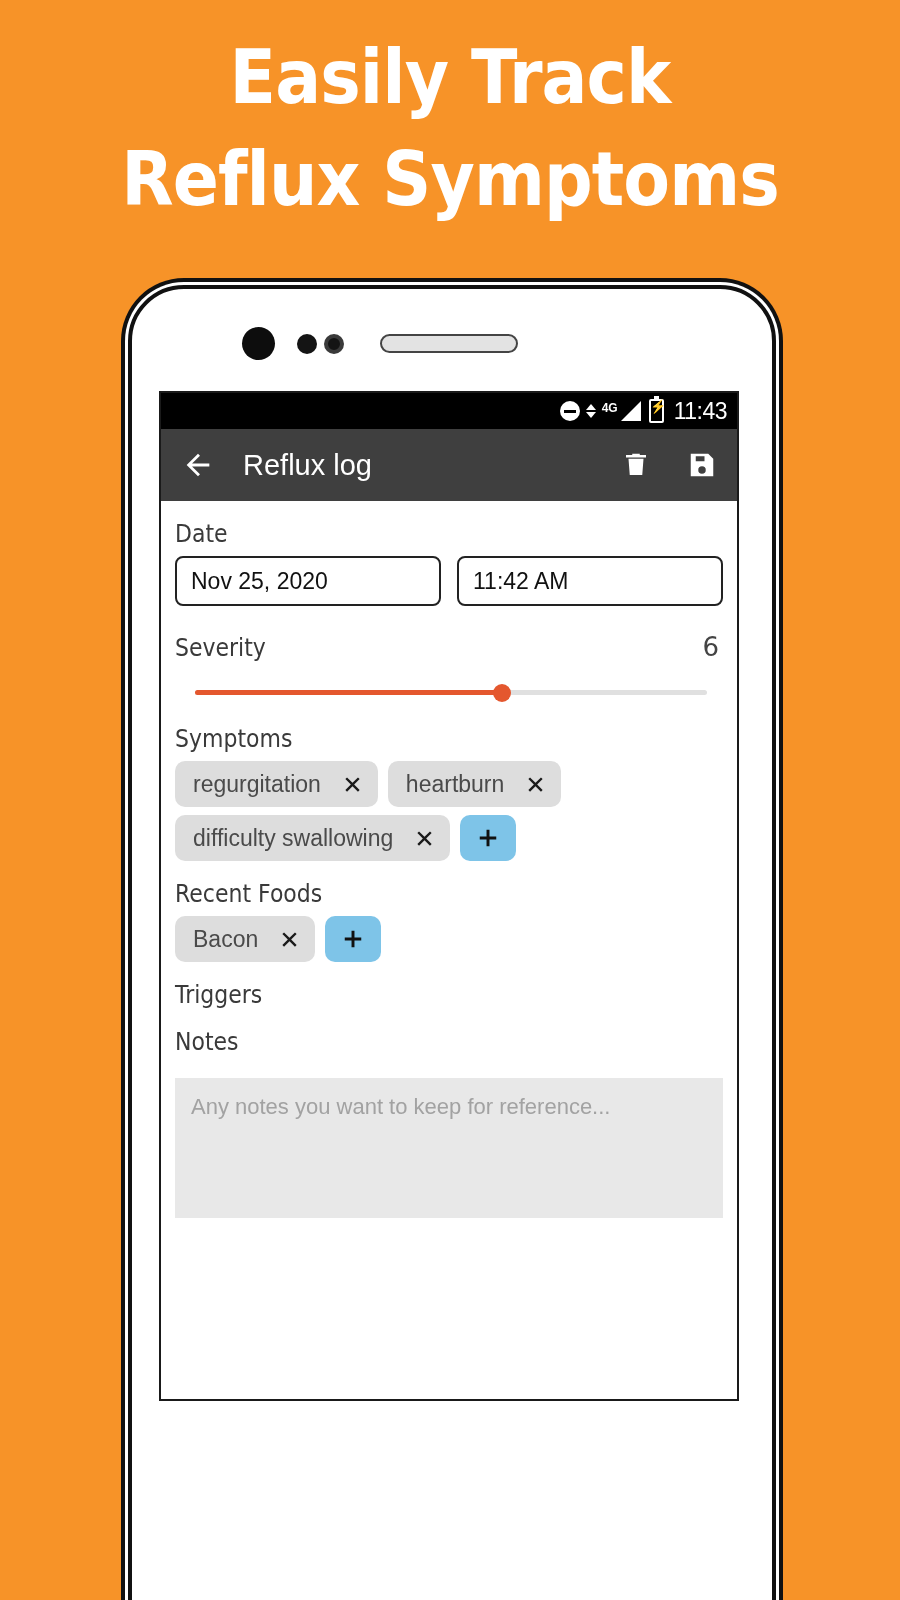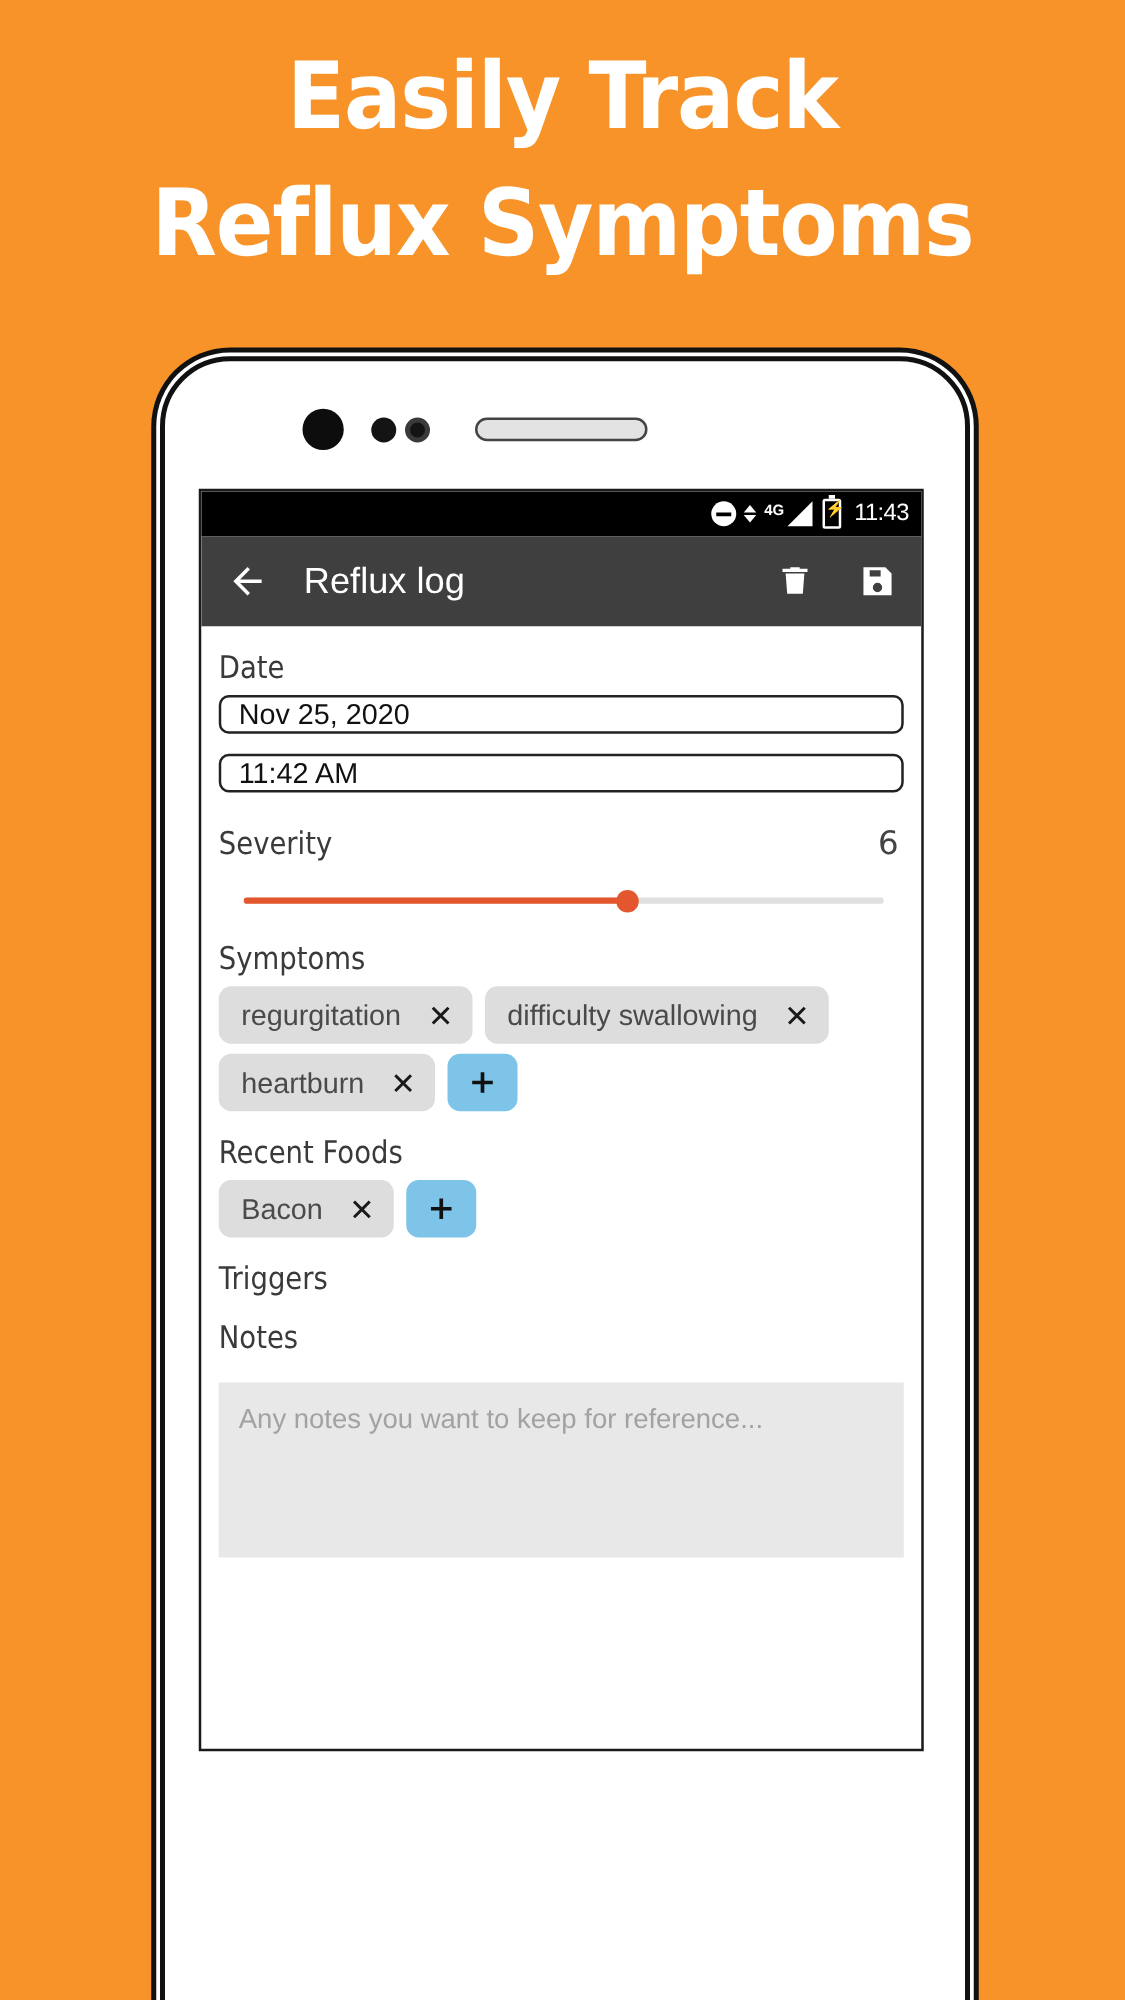--- a/index.html
+++ b/index.html
@@ -126,21 +126,21 @@
     content: ""; position: absolute;
     top: -5px; left: 3px; width: 5px; height: 3px;
     background: #ffffff;
   }
   .sb-batt::after {
     content: "\26A1"; position: absolute;
     left: 0; top: -2px; width: 100%;
     text-align: center; color: #ffffff; font-size: 13px;
   }
   .sb-time {
-    color: #ffffff; font-size: 19px;
+    color: #ffffff; font-size: 23px;
     margin-left: 4px; letter-spacing: -0.5px;
   }
 
   
   .toolbar {
     height: 72px; background: #3f3f3f;
     display: flex; align-items: center;
     padding: 12px 20px;
   }
   .tb-back { width: 34px; height: 34px; flex: 0 0 auto; }
@@ -152,21 +152,21 @@
   .tb-icon { width: 30px; height: 30px; margin-left: 36px; flex: 0 0 auto; }
 
   
   .content { padding: 0 14px; }
   .section-label {
     font-family: "DejaVu Sans", sans-serif;
     font-size: 25px; color: #3a3a3a;
     margin-top: 18px; margin-bottom: 8px;
     transform: scaleX(0.88); transform-origin: left center;
   }
-  .row-dt { display: flex; gap: 16px; flex-direction: column; }
+  .row-dt { display: flex; gap: 16px; }
   .field {
     flex: 1 1 0;
     border: 2px solid #222222;
     border-radius: 8px;
     height: 50px;
     display: flex; align-items: center;
     padding: 0 14px;
     font-size: 23px; color: #111111;
   }
 
@@ -297,27 +297,27 @@
 
       <div class="section-label">Symptoms</div>
       <div class="chips">
         <div class="chip">
           <span>regurgitation</span>
           <svg class="x" viewBox="0 0 24 24">
             <path d="M3 5.1L5.1 3 12 9.9 18.9 3 21 5.1 14.1 12 21 18.9 18.9 21 12 14.1 5.1 21 3 18.9 9.9 12z" fill="#1a1a1a"></path>
           </svg>
         </div>
         <div class="chip">
-          <span>difficulty swallowing</span>
+          <span>heartburn</span>
           <svg class="x" viewBox="0 0 24 24">
             <path d="M3 5.1L5.1 3 12 9.9 18.9 3 21 5.1 14.1 12 21 18.9 18.9 21 12 14.1 5.1 21 3 18.9 9.9 12z" fill="#1a1a1a"></path>
           </svg>
         </div>
         <div class="chip">
-          <span>heartburn</span>
+          <span>difficulty swallowing</span>
           <svg class="x" viewBox="0 0 24 24">
             <path d="M3 5.1L5.1 3 12 9.9 18.9 3 21 5.1 14.1 12 21 18.9 18.9 21 12 14.1 5.1 21 3 18.9 9.9 12z" fill="#1a1a1a"></path>
           </svg>
         </div>
         <div class="chip-add">
           <svg viewBox="0 0 24 24">
             <path d="M10.4 3h3.2v7.4H21v3.2h-7.4V21h-3.2v-7.4H3v-3.2h7.4z" fill="#111111"></path>
           </svg>
         </div>
       </div>

